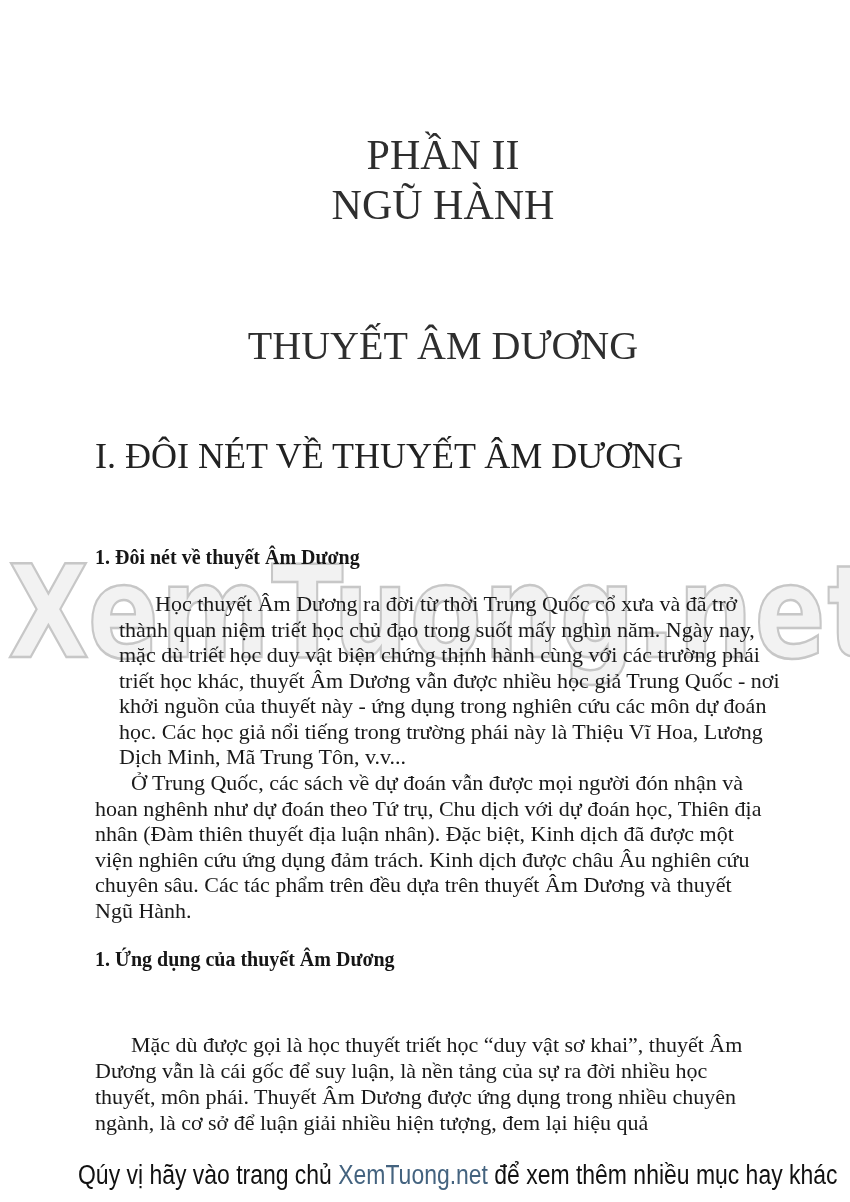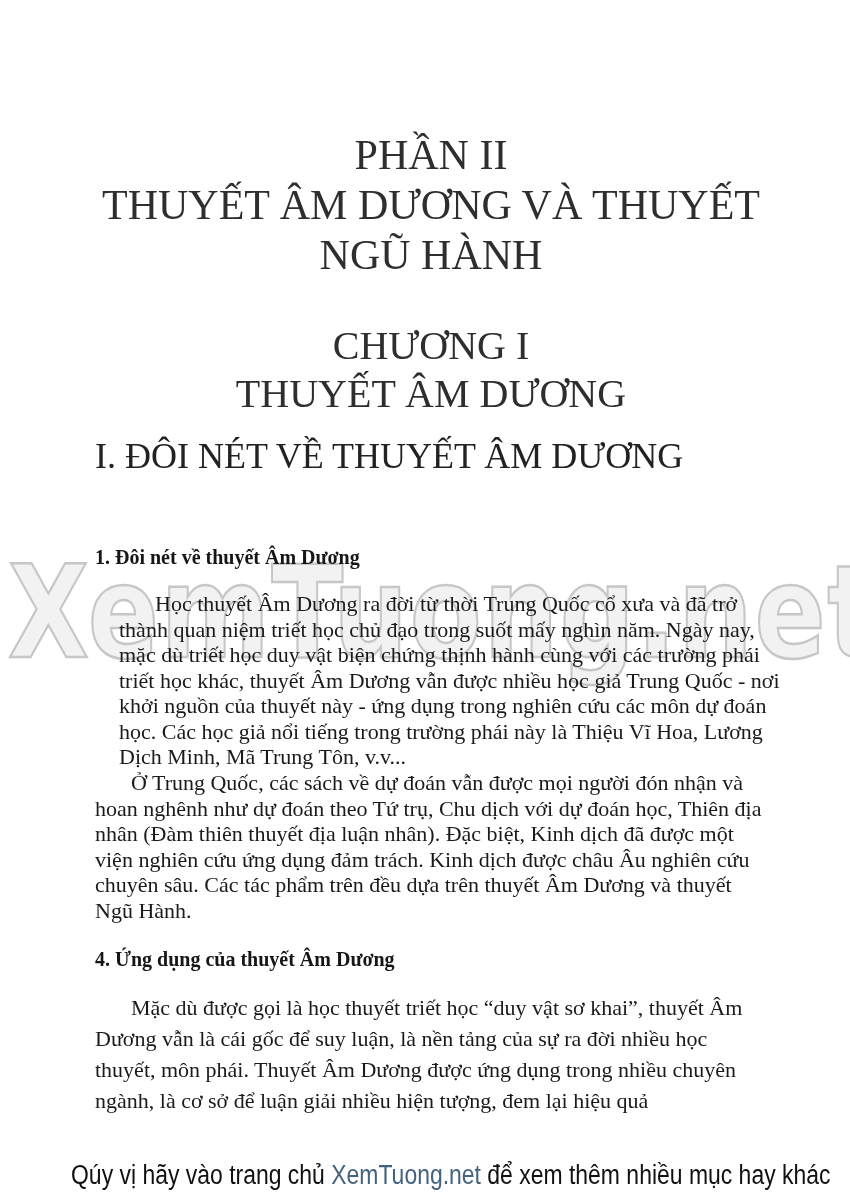--- a/index.html
+++ b/index.html
@@ -36,20 +36,21 @@
     width: 672px;
     z-index: 1;
   }
   .display-heading {
     position: absolute;
     width: 100%;
     text-align: center;
     font-family: "Liberation Serif", serif;
     font-weight: 400;
     color: #2e2e2e;
+    margin-left: 12px;
   }
   .part-block { top: 130px; font-size: 42px; line-height: 50px; }
   .chapter-block { top: 322px; font-size: 40px; line-height: 48px; }
   .section-heading {
     position: absolute;
     top: 434px;
     left: 0;
     font-size: 36px;
     line-height: 44px;
     font-weight: 400;
@@ -71,25 +72,25 @@
     left: 0;
     width: 672px;
     font-size: 22px;
     line-height: 25.5px;
     text-indent: 36px;
     color: #1a1a1a;
     text-align: left;
   }
   .par-1 { top: 591px; margin-left: 24px; }
   .par-2 { top: 770px; }
-  .par-3 { top: 992px; line-height: 31px; }
+  .par-3 { top: 1032px; line-height: 26px; }
   .footer {
     position: absolute;
     top: 1160px;
-    left: 4px;
+    left: 11px;
     width: 834px;
     text-align: center;
     z-index: 2;
   }
   .footer-inner {
     display: inline-block;
     font-family: "Liberation Sans", sans-serif;
     font-size: 27px;
     font-weight: 400;
     color: #111111;
@@ -107,38 +108,36 @@
 <body>
 
 <div class="page">
 
   <div class="watermark">XemTuong.net</div>
 
   <div class="content">
 
     <div class="display-heading part-block">
       <div>PHẦN II</div>
-      <div>THUYẾT ÂM DƯƠNG VÀ THUYẾT</div>
       <div>NGŨ HÀNH</div>
     </div>
 
     <div class="display-heading chapter-block">
-      <div>CHƯƠNG I</div>
       <div>THUYẾT ÂM DƯƠNG</div>
     </div>
 
     <div class="section-heading">I. ĐÔI NÉT VỀ THUYẾT ÂM DƯƠNG</div>
 
     <div class="sub-heading sub-heading-1">1. Đôi nét về thuyết Âm Dương</div>
 
     <p class="body-par par-1">Học thuyết Âm Dương ra đời từ thời Trung Quốc cổ xưa và đã trở thành quan niệm triết học chủ đạo trong suốt mấy nghìn năm. Ngày nay, mặc dù triết học duy vật biện chứng thịnh hành cùng với các trường phái triết học khác, thuyết Âm Dương vẫn được nhiều học giả Trung Quốc - nơi khởi nguồn của thuyết này - ứng dụng trong nghiên cứu các môn dự đoán học. Các học giả nổi tiếng trong trường phái này là Thiệu Vĩ Hoa, Lương Dịch Minh, Mã Trung Tôn, v.v...</p>
 
     <p class="body-par par-2">Ở Trung Quốc, các sách về dự đoán vẫn được mọi người đón nhận và hoan nghênh như dự đoán theo Tứ trụ, Chu dịch với dự đoán học, Thiên địa nhân (Đàm thiên thuyết địa luận nhân). Đặc biệt, Kinh dịch đã được một viện nghiên cứu ứng dụng đảm trách. Kinh dịch được châu Âu nghiên cứu chuyên sâu. Các tác phẩm trên đều dựa trên thuyết Âm Dương và thuyết Ngũ Hành.</p>
 
-    <div class="sub-heading sub-heading-2">4. Ứng dụng của thuyết Âm Dương</div>
+    <div class="sub-heading sub-heading-2">1. Ứng dụng của thuyết Âm Dương</div>
 
     <p class="body-par par-3">Mặc dù được gọi là học thuyết triết học “duy vật sơ khai”, thuyết Âm Dương vẫn là cái gốc để suy luận, là nền tảng của sự ra đời nhiều học thuyết, môn phái. Thuyết Âm Dương được ứng dụng trong nhiều chuyên ngành, là cơ sở để luận giải nhiều hiện tượng, đem lại hiệu quả</p>
 
   </div>
 
   <div class="footer">
     <div class="footer-inner">
       <span>Qúy vị hãy vào trang chủ </span><a class="footer-link">XemTuong.net</a><span> để xem thêm nhiều mục hay khác</span>
     </div>
   </div>

